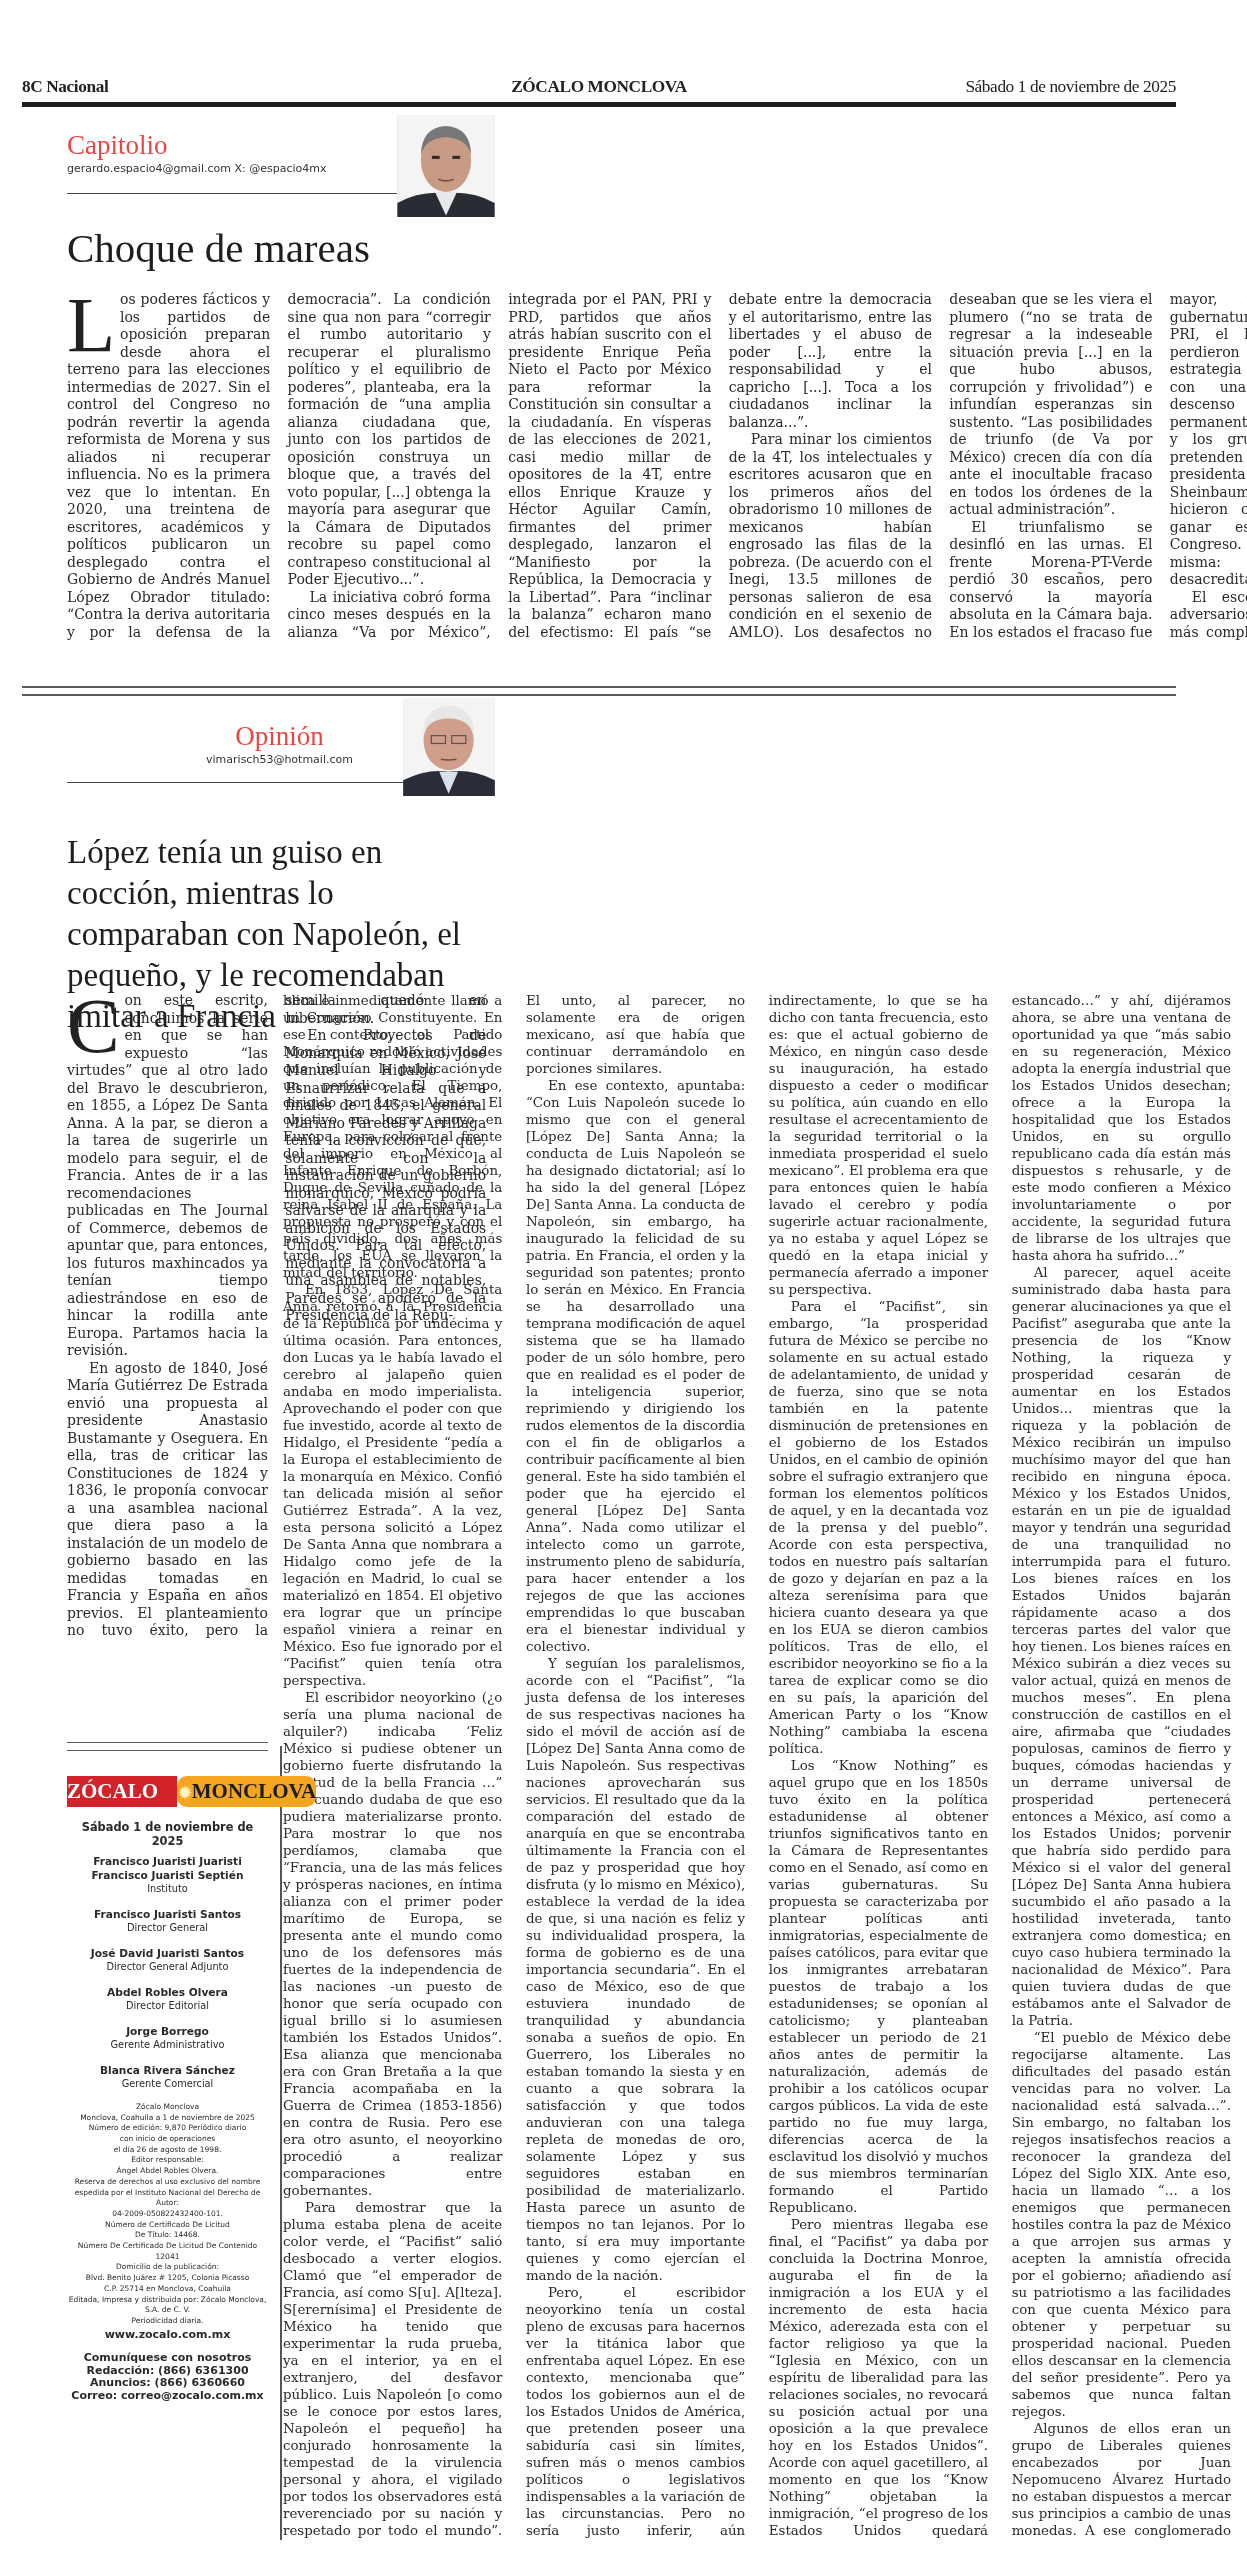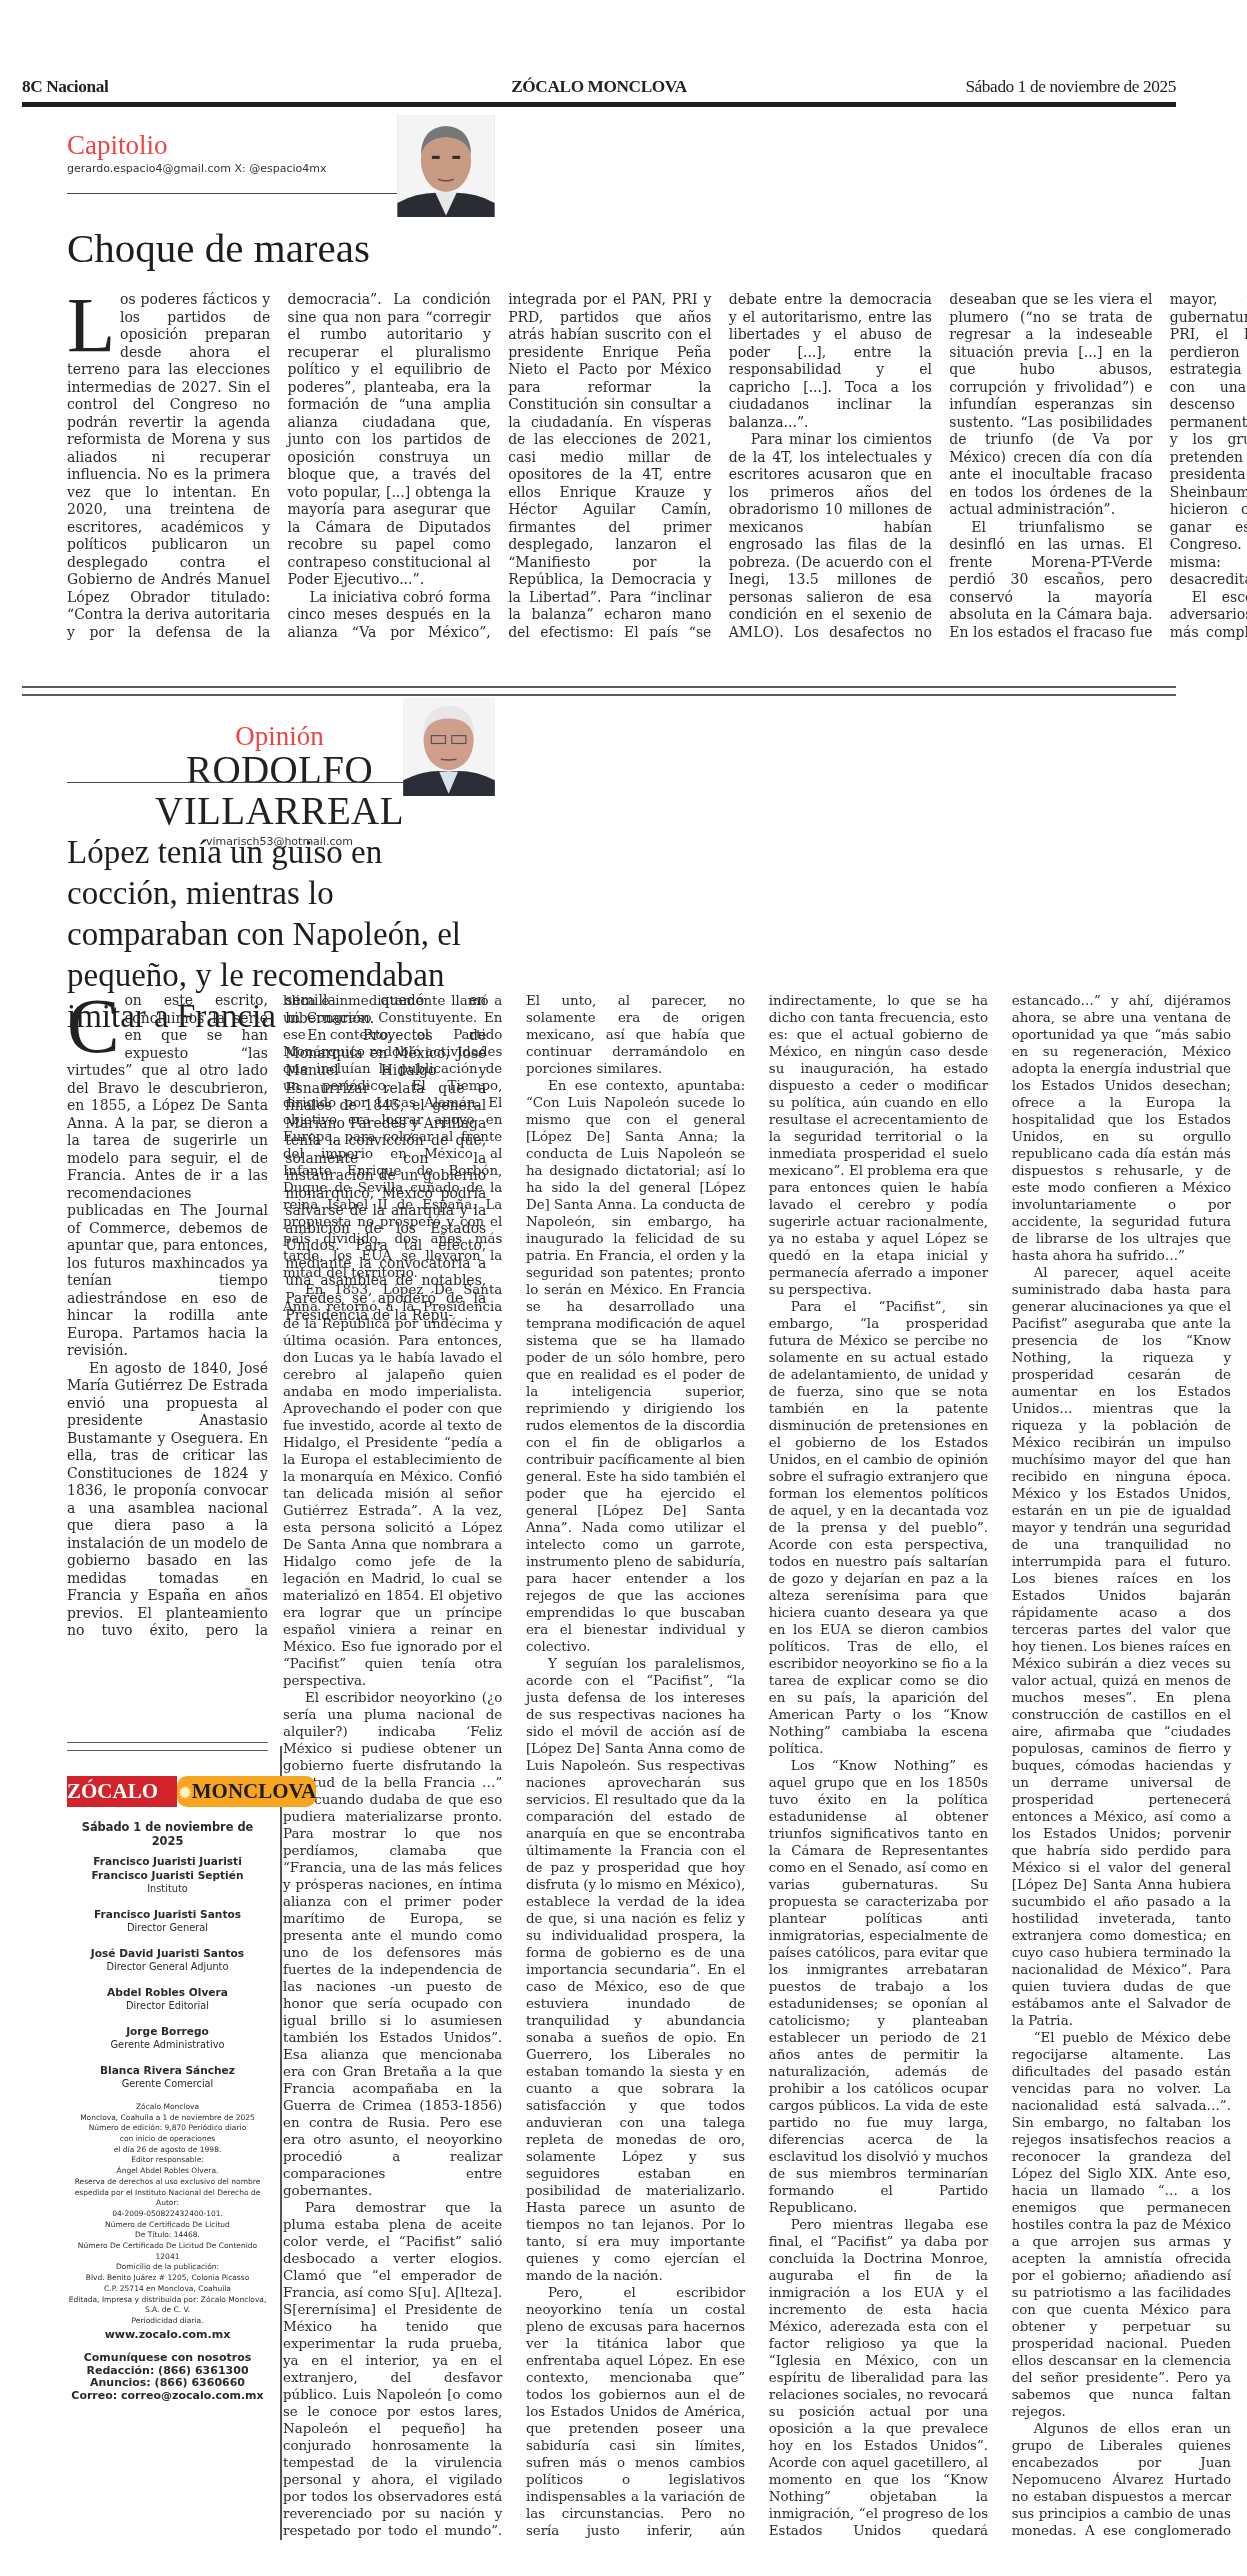--- a/index.html
+++ b/index.html
@@ -75,21 +75,20 @@
   <p>El triunfalismo se desinfló en las urnas. El frente Morena-PT-Verde perdió 30 escaños, pero conservó la mayoría absoluta en la Cámara baja. En los estados el fracaso fue mayor, pues de 15 gubernaturas en juego, el PRI, el PAN y el PRD perdieron 13. Aun sin estrategia ni liderazgo, y con una votación en descenso</p>
   <p class="first">permanente, las oposiciones y los grupos de interés pretenden debilitar a la presidenta Claudia Sheinbaum, como antes hicieron con AMLO, para ganar espacios en el Congreso. La táctica es la misma: desinformar y desacreditar al Gobierno.</p>
   <p>El escenario para los adversarios de la 4T es aún más complicado que en las intermedias de 2021. La marea guinda tiene mayoría calificada en el Congreso junto con sus aliados, y gobierna dos de cada tres estados. No obstante los problemas del país, la aprobación de la presidenta Sheinbaum ronda al 80%, mayor que la de AMLO en su primer año de gestión. El PAN decidió romper su alianza con el PRI, y el PRD perdió el año pasado su registro. La oposición busca reagruparse en la Marea Rosa para detener la reforma electoral de Sheinbaum. Sin embargo, la presidenta cuenta con los votos necesarios para sacarla adelante en el Congreso.</p>
 </div>
 
 <div class="divider" style="top:686px;"></div>
 <div class="divider" style="top:694px;"></div>
 
 <div class="col-header" style="left:67px;top:723px;width:425px;text-align:center;">
   <div class="section-kicker">Opinión</div>
-  <div class="author-name">RODOLFO VILLARREAL</div>
   <div class="author-contact" style="margin-top:3.1px;">vimarisch53@hotmail.com</div>
 </div>
 <div class="author-rule" style="left:67px;top:782px;width:415px;"></div>
 <div class="photo" style="left:403px;top:698px;width:92px;height:98px;">
   <svg width="92" height="98" viewBox="0 0 117 125">
     <rect width="117" height="125" fill="#f4f4f4"></rect>
     <path d="M0 125 L0 105 Q30 90 58 94 Q88 90 117 105 L117 125 Z" fill="#2a2c38"></path>
     <path d="M46 94 L58 122 L70 94 Z" fill="#d9e2ea"></path>
     <ellipse cx="58" cy="54" rx="32" ry="38" fill="#cf9f8c"></ellipse>
     <path d="M26 50 Q24 12 58 10 Q92 12 90 50 Q86 26 58 26 Q30 26 26 50 Z" fill="#e7e7e7"></path>

